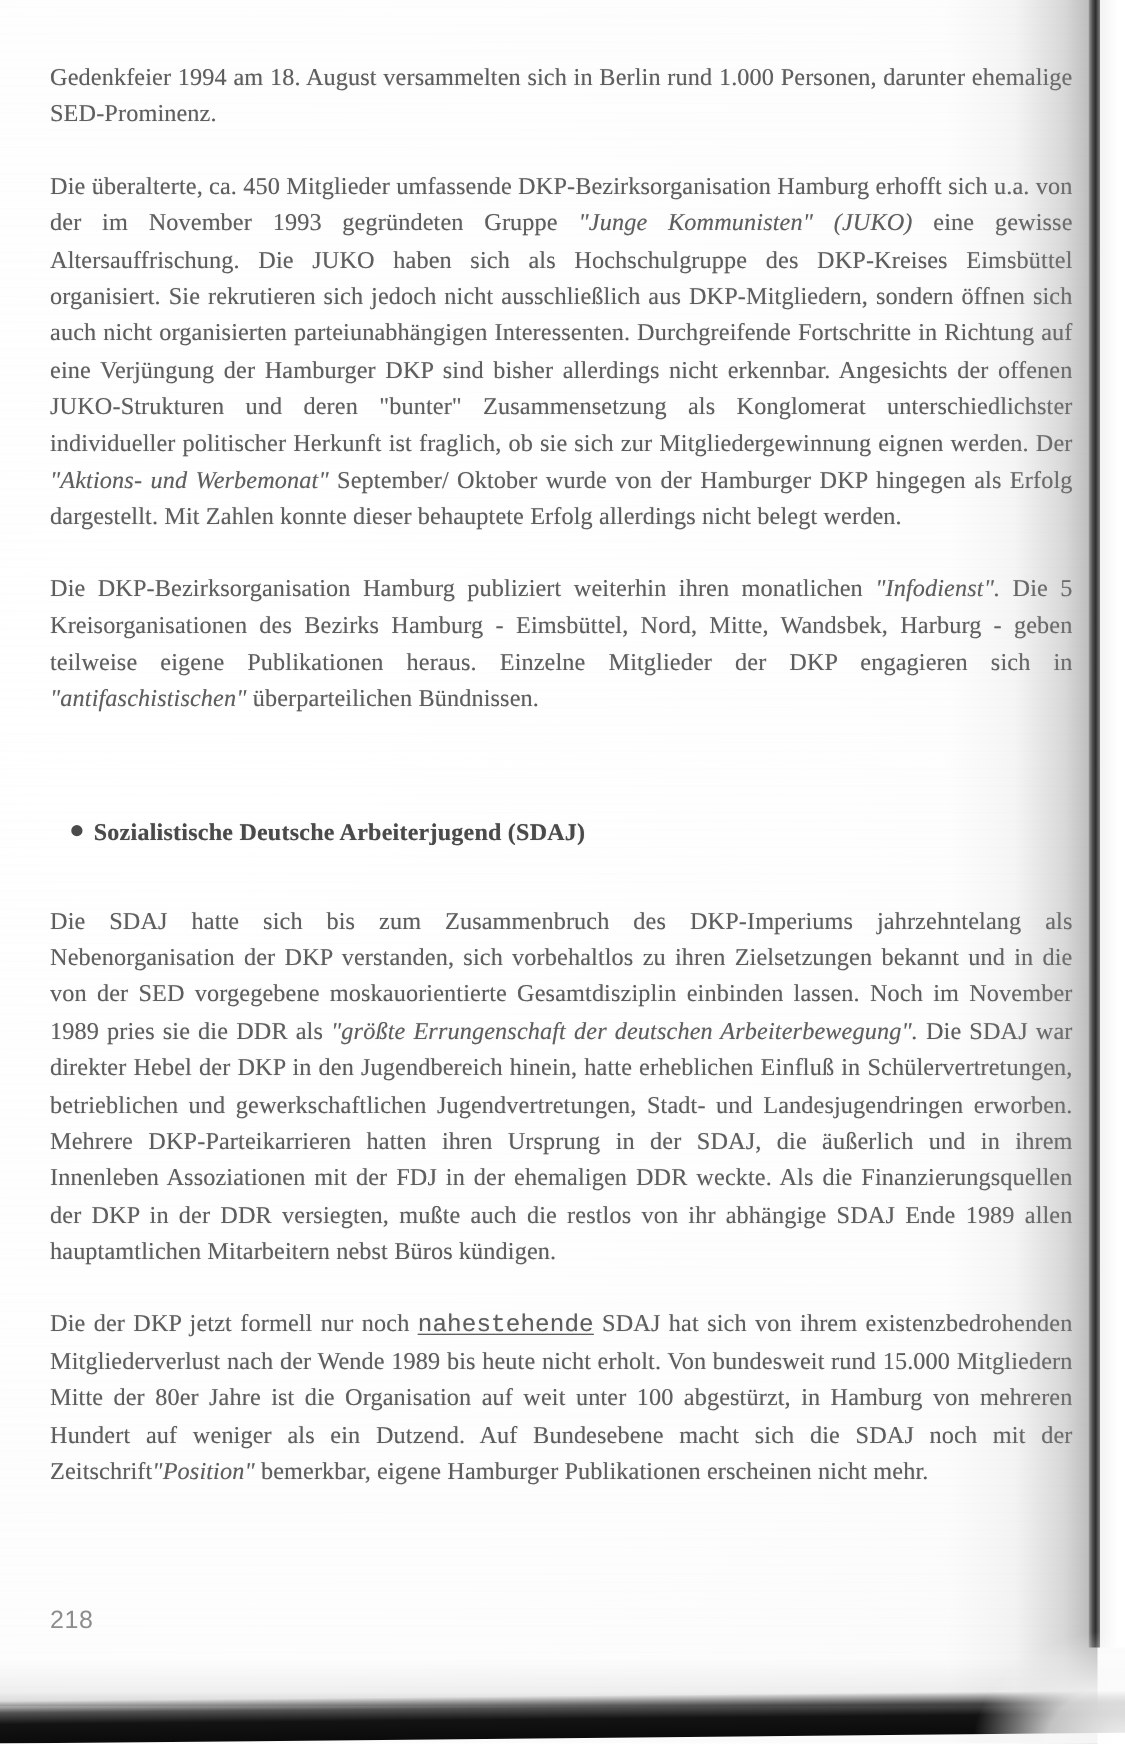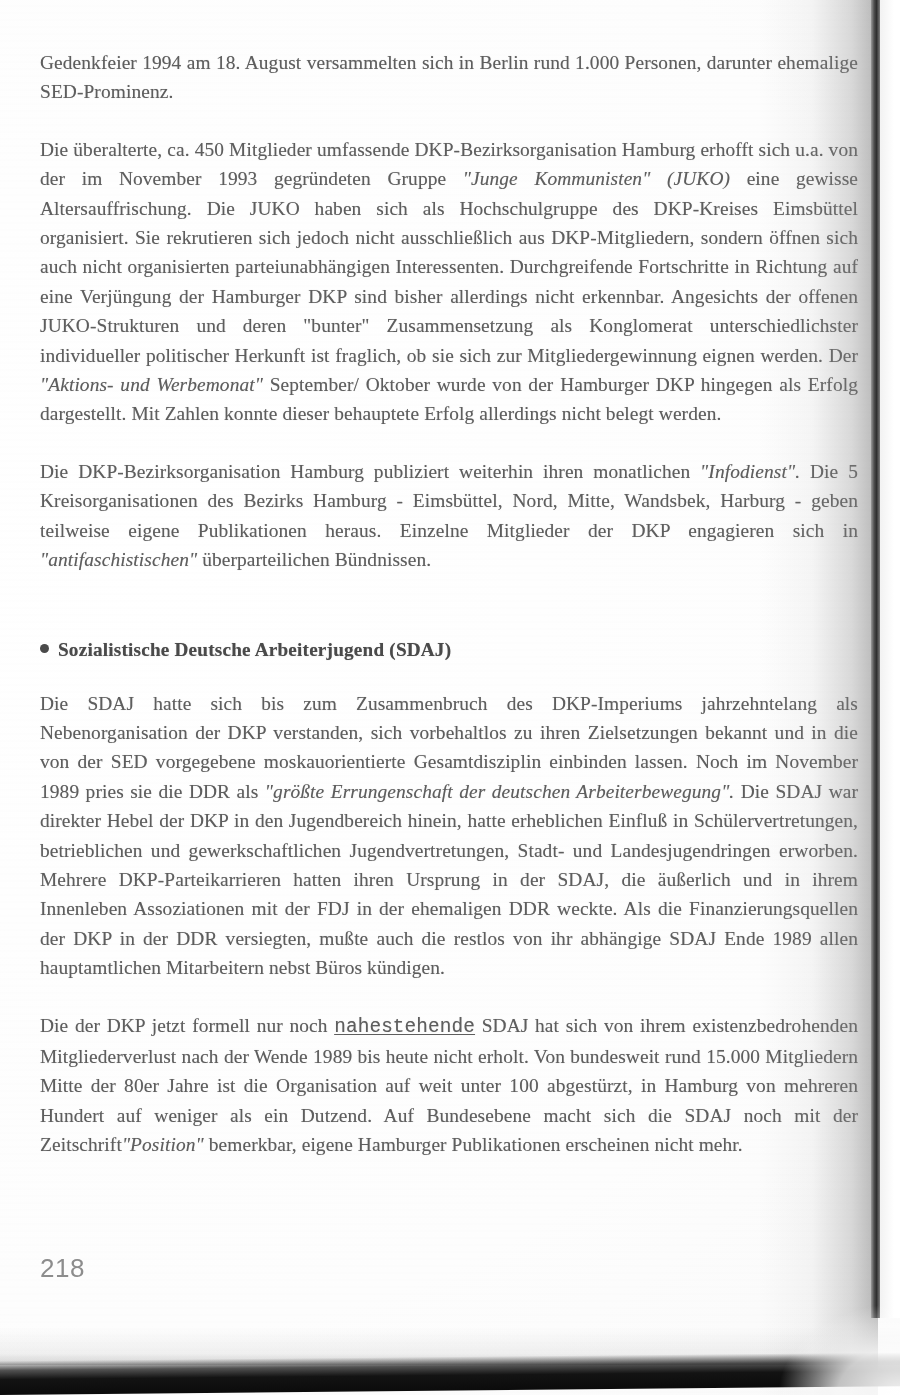--- a/index.html
+++ b/index.html
@@ -127,21 +127,21 @@
     text-shadow: 0 0 0.7px rgba(120,120,120,0.55);
   }
 
   p.para + p.para {
     margin-top: 28px;
   }
 
   .spacer-before-heading { height: 62px; }
 
   h2.heading {
-    margin: 0;
+    margin: 17px;
     font-size: 19.2px;
     line-height: 26px;
     font-weight: bold;
     color: #4a4a4a;
     letter-spacing: 0.2px;
     text-shadow: 0 0 0.7px rgba(90,90,90,0.6);
   }
 
   .bullet {
     display: inline-block;
@@ -161,23 +161,23 @@
 
   u.ul {
     text-decoration: underline;
     text-underline-offset: 2px;
     font-family: Liberation Mono, monospace;
   }
 
   .pagenum {
     position: absolute;
     left: 40px;
-    top: 1253px;
+    top: 1285px;
     font-family: "Liberation Sans", "DejaVu Sans", sans-serif;
-    font-size: 26px;
+    font-size: 20px;
     color: #8d8d8d;
     letter-spacing: 0.5px;
   }
 
   
   .streaks {
     position: absolute;
     inset: 0;
     pointer-events: none;
     background: repeating-linear-gradient(

